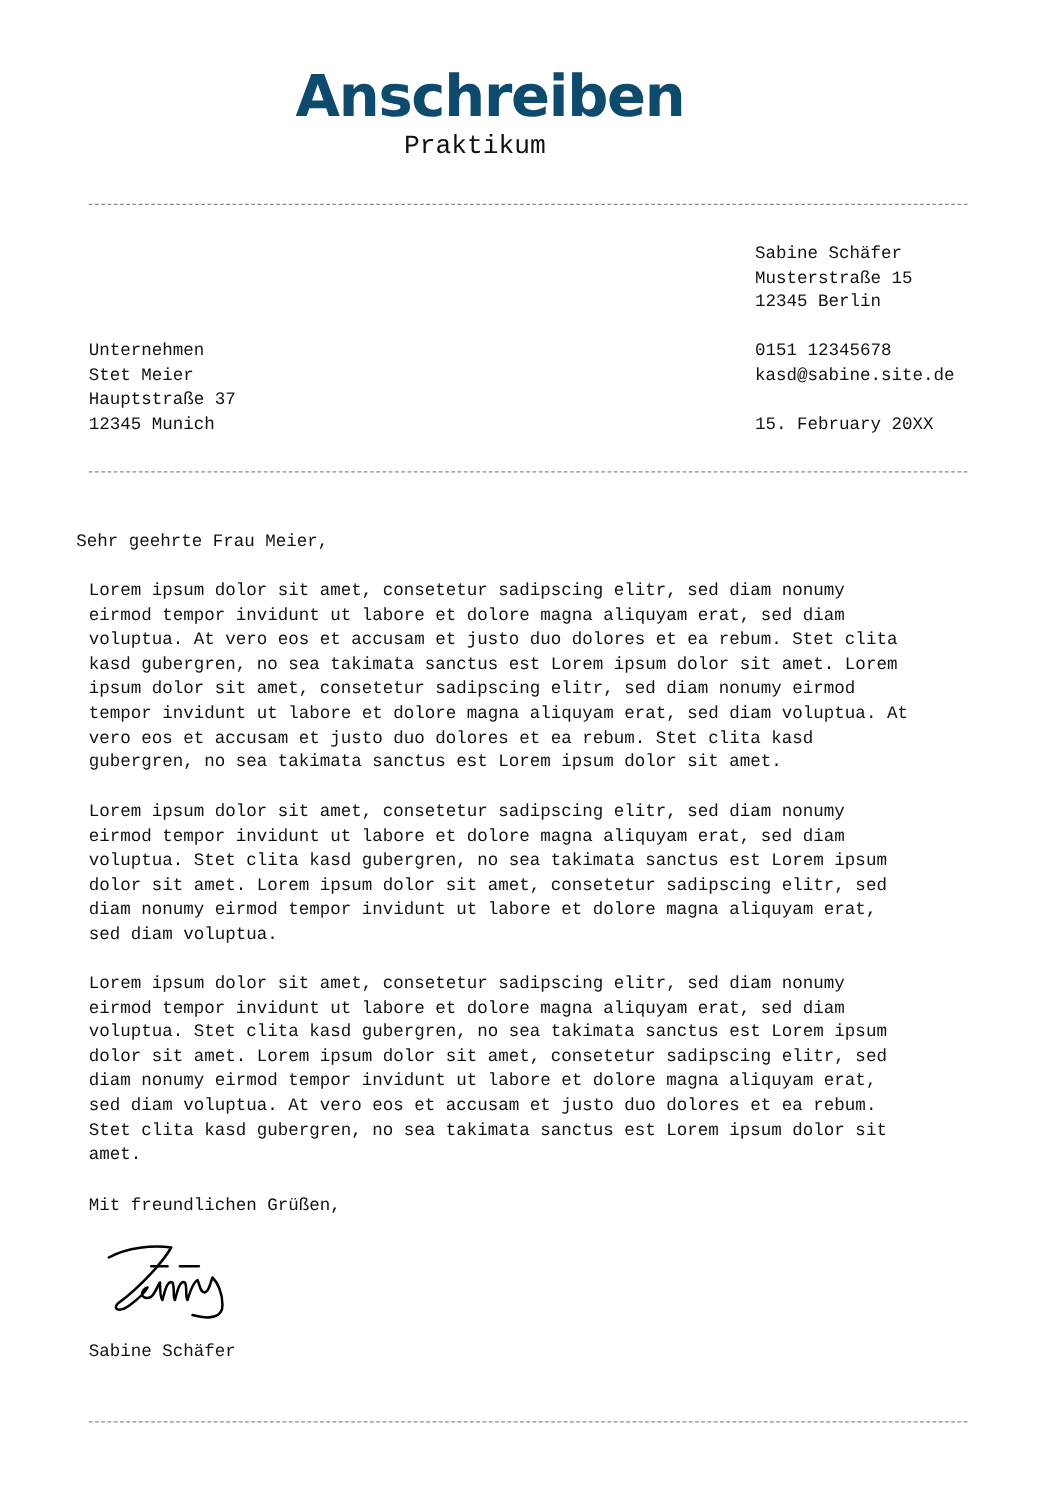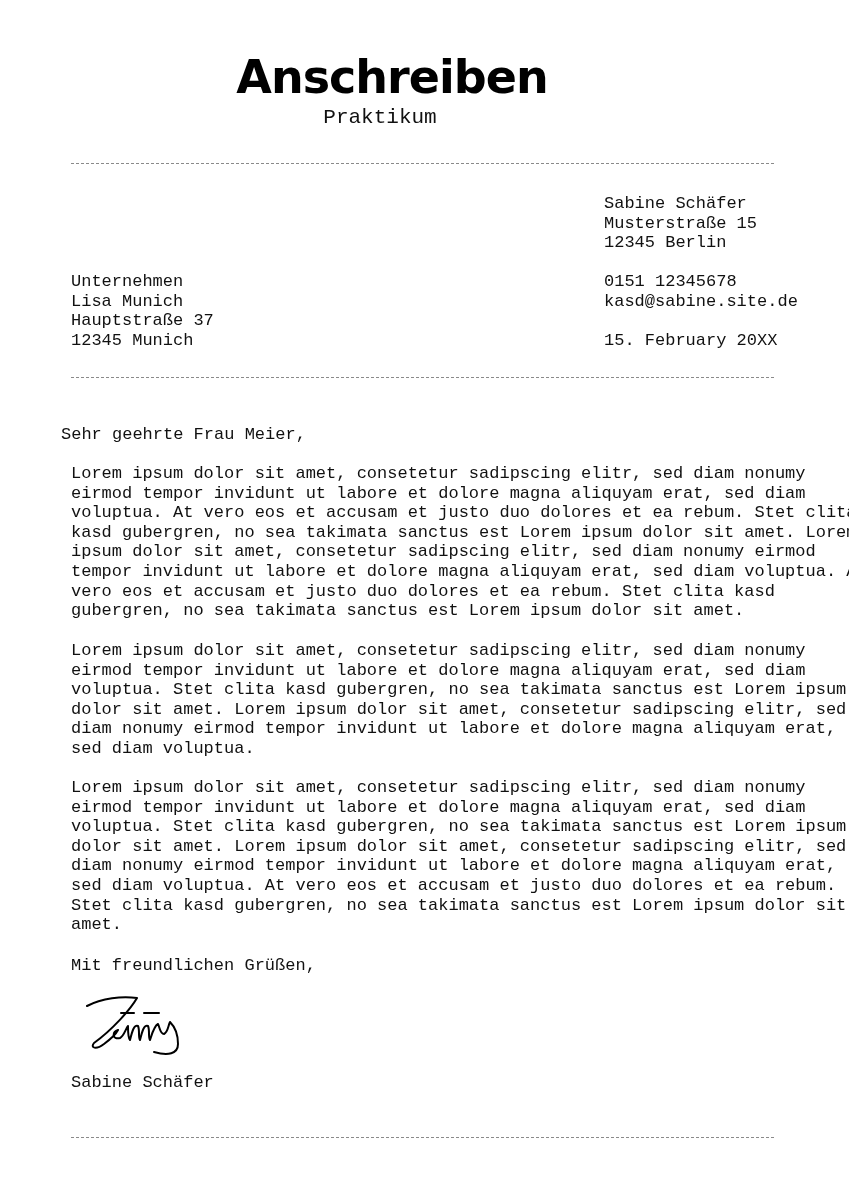--- a/index.html
+++ b/index.html
@@ -1,21 +1,21 @@
 <!DOCTYPE html>
 <html><head>
 <meta charset="utf-8">
 <style>
   html, body { margin: 0; padding: 0; background: #ffffff; }
   body { width: 849px; height: 1200px; position: relative; overflow: hidden; color: #111111; }
-  .mono { font-family: "Liberation Mono", "DejaVu Sans Mono", monospace; font-size: 17px; }
+  .mono { font-family: "Liberation Mono", "DejaVu Sans Mono", monospace; font-size: 14px; }
   .title {
     position: absolute; left: 0; width: 784px; top: 50px; text-align: center;
     font-family: "DejaVu Sans", "Liberation Sans", sans-serif; font-weight: bold;
-    font-size: 46px; letter-spacing: -1px; color: #000000;
+    font-size: 46px; letter-spacing: -1px; color: #0c4a6e;
   }
   .subtitle {
     position: absolute; left: 0; width: 760px; top: 106px; text-align: center;
     font-family: "Liberation Mono", "DejaVu Sans Mono", monospace; font-size: 21px; color: #111;
   }
   .divider {
     position: absolute; left: 71px; width: 703px; height: 0;
     border-top: 1.2px dashed #8a8a8a;
   }
   .block { position: absolute; line-height: 19.6px; white-space: pre; }
@@ -33,21 +33,21 @@
 </head>
 <body>
 
 <div class="title">Anschreiben</div>
 <div class="subtitle">Praktikum</div>
 
 <div class="divider" style="top:163px;"></div>
 
 <div class="block mono sender"><div>Sabine Schäfer</div><div>Musterstraße 15</div><div>12345 Berlin</div><div style="height:19.6px"></div><div>0151 12345678</div><div>kasd@sabine.site.de</div><div style="height:19.6px"></div><div>15. February 20XX</div></div>
 
-<div class="block mono recipient"><div>Unternehmen</div><div>Lisa Munich</div><div>Hauptstraße 37</div><div>12345 Munich</div></div>
+<div class="block mono recipient"><div>Unternehmen</div><div>Stet Meier</div><div>Hauptstraße 37</div><div>12345 Munich</div></div>
 
 <div class="divider" style="top:377px;"></div>
 
 <div class="mono greeting" style="line-height:19.6px;">Sehr geehrte Frau Meier,</div>
 
 <p class="mono para p1" style="line-height:19.6px;">Lorem ipsum dolor sit amet, consetetur sadipscing elitr, sed diam nonumy
 eirmod tempor invidunt ut labore et dolore magna aliquyam erat, sed diam
 voluptua. At vero eos et accusam et justo duo dolores et ea rebum. Stet clita
 kasd gubergren, no sea takimata sanctus est Lorem ipsum dolor sit amet. Lorem
 ipsum dolor sit amet, consetetur sadipscing elitr, sed diam nonumy eirmod

